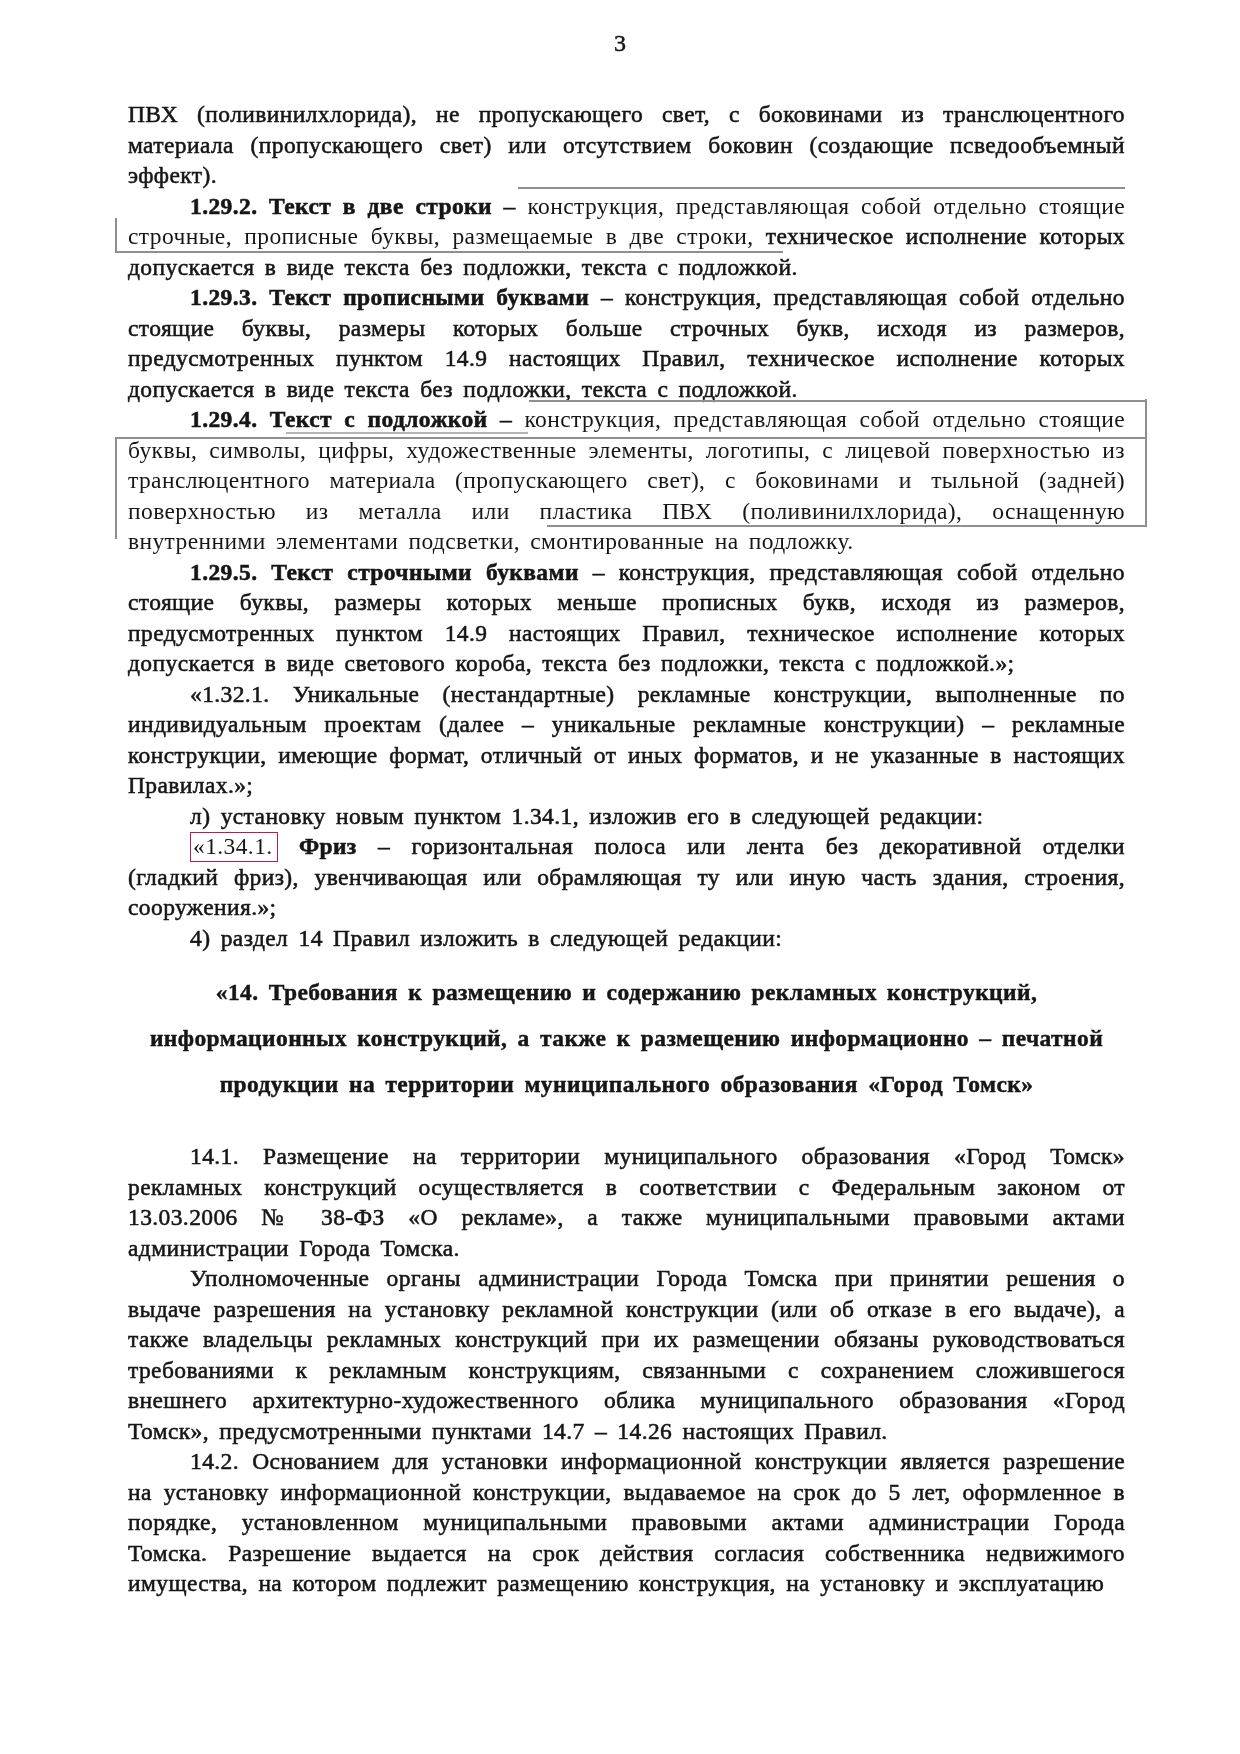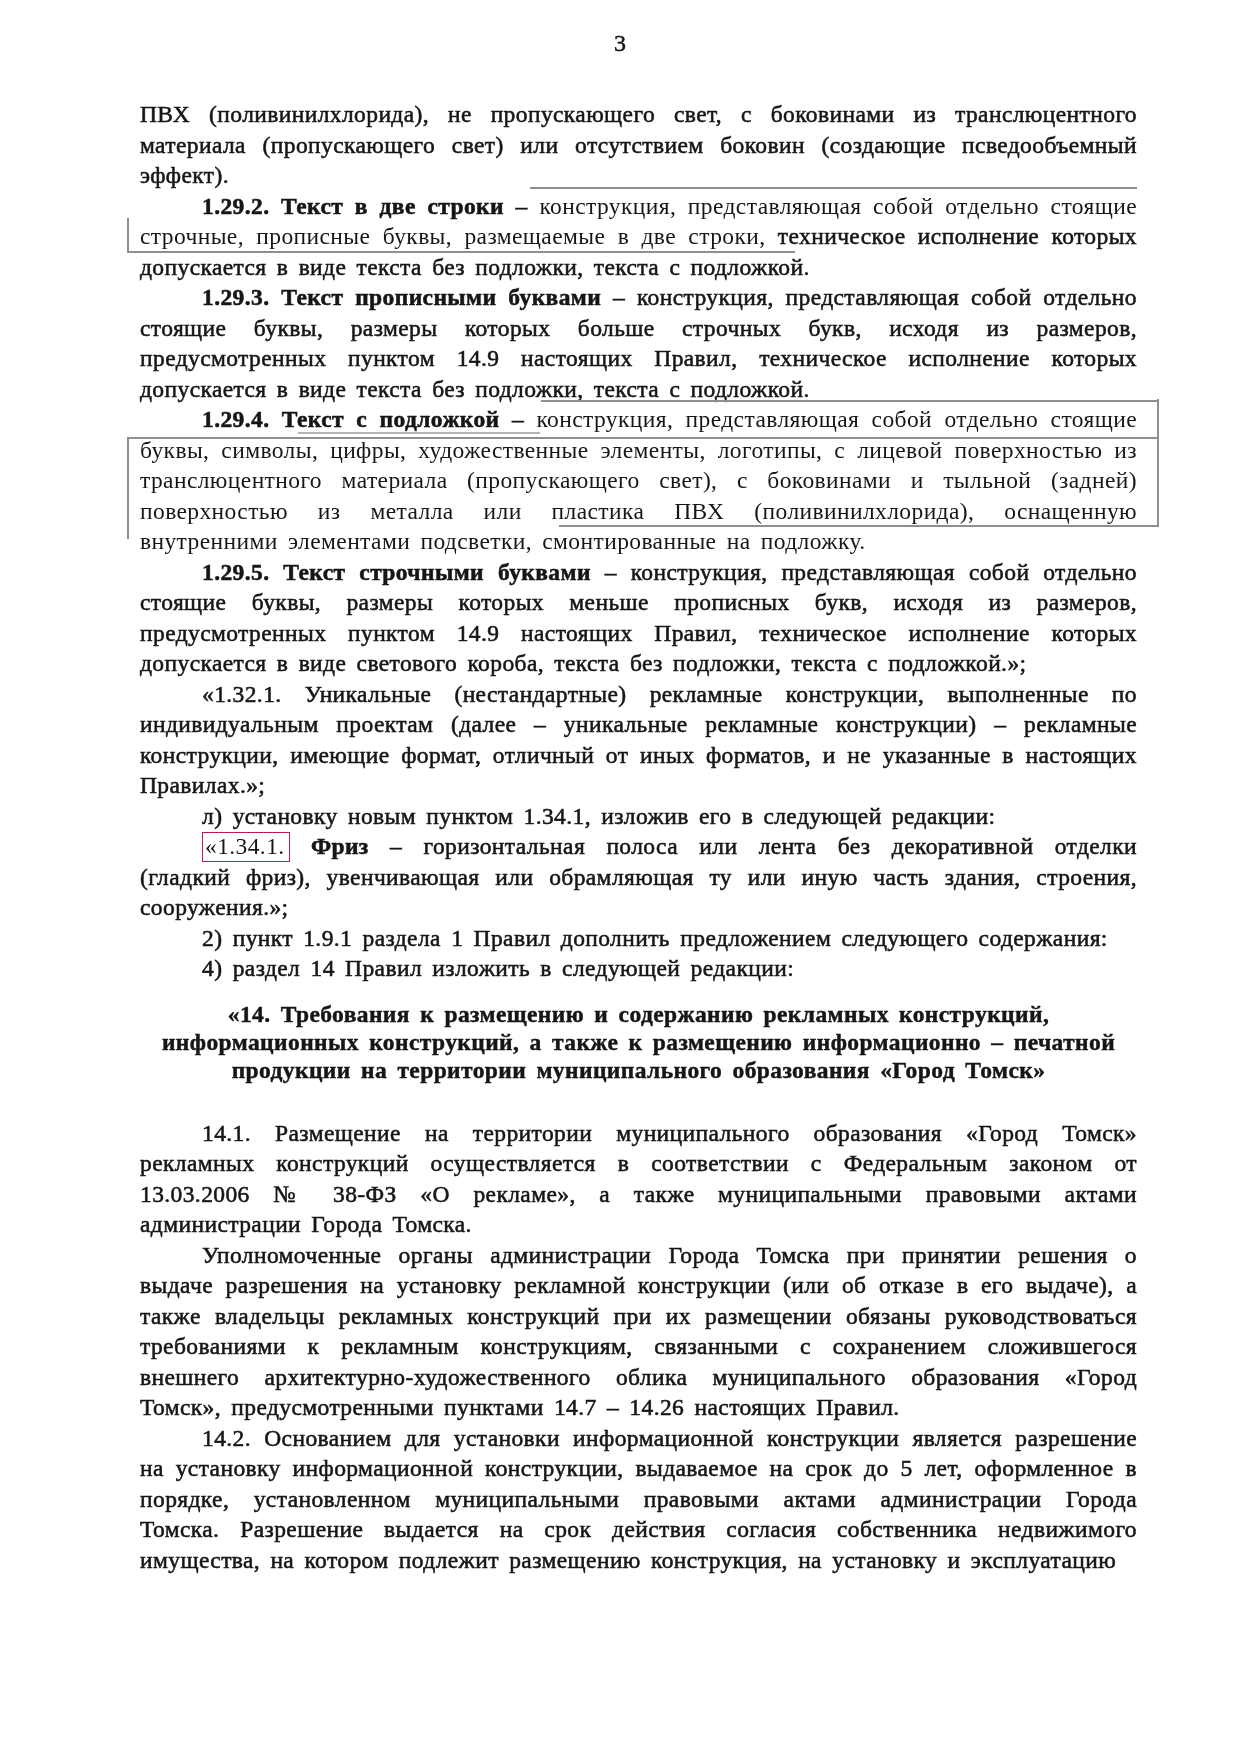--- a/index.html
+++ b/index.html
@@ -15,21 +15,21 @@
     background:#ffffff;
   }
   .pageno{
     position:absolute;top:30px;left:0;width:1240px;
     text-align:center;
     font-size:24px;
     -webkit-text-stroke:0.5px currentColor;
   }
   .content{
     position:absolute;
-    left:140px;top:99px;
+    left:128px;top:99px;
     width:997px;
     font-size:23.5px;
     line-height:30.5px;
     letter-spacing:0.4px;
     word-spacing:4px;
     text-align:justify;
   }
   p.para{
     margin:0;
     text-indent:62px;
@@ -42,21 +42,21 @@
   .seg-x{
     -webkit-text-stroke:0px transparent;
     border:1px solid #be185d;
     padding:0 4px 2px 2px;
   }
   .heading{
     margin:16px 0 34px 0;
     text-align:center;
     font-weight:bold;
     text-indent:0;
-    line-height:28px;
+    line-height:46px;
     -webkit-text-stroke:0.45px currentColor;
     position:relative;
   }
   
   .ln{
     position:absolute;
     display:block;
     background:#8f8f8f;
     pointer-events:none;
   }
@@ -98,21 +98,20 @@
 
     <p class="para"><span class="segs"><span class="seg seg-b">1.29.5. Текст строчными буквами</span><span class="seg seg-n"> – конструкция, представляющая собой отдельно стоящие буквы, размеры которых меньше прописных букв, исходя из размеров, предусмотренных пунктом 14.9 настоящих Правил, техническое исполнение которых допускается в виде светового короба, текста без подложки, текста с подложкой.»;</span></span></p>
 
 
     <p class="para"><span class="segs"><span class="seg seg-n">«1.32.1. Уникальные (нестандартные) рекламные конструкции, выполненные по индивидуальным проектам (далее – уникальные рекламные конструкции) – рекламные конструкции, имеющие формат, отличный от иных форматов, и не указанные в настоящих Правилах.»;</span></span></p>
 
     <p class="para"><span class="segs"><span class="seg seg-n">л) установку новым пунктом 1.34.1, изложив его в следующей редакции:</span></span></p>
 
     <p class="para"><span class="segs"><span class="seg seg-x">«1.34.1.</span><span class="seg seg-n"> </span><span class="seg seg-b">Фриз</span><span class="seg seg-n"> – горизонтальная полоса или лента без декоративной отделки (гладкий фриз), увенчивающая или обрамляющая ту или иную часть здания, строения, сооружения.»;</span></span></p>
 
-    <p class="para"><span class="segs"><span class="seg seg-n">2) пункт 1.9.1 раздела 1 Правил дополнить предложением следующего содержания:</span></span></p>
 
 
 
     <p class="para"><span class="segs"><span class="seg seg-n">4) раздел 14 Правил изложить в следующей редакции:</span></span></p>
 
     <div class="heading">«14. Требования к размещению и содержанию рекламных конструкций, информационных конструкций, а также к размещению информационно – печатной продукции на территории муниципального образования «Город Томск»</div>
 
     <p class="para"><span class="segs"><span class="seg seg-n">14.1. Размещение на территории муниципального образования «Город Томск» рекламных конструкций осуществляется в соответствии с Федеральным законом от 13.03.2006 № 38-ФЗ «О рекламе», а также муниципальными правовыми актами администрации Города Томска.</span></span></p>
 
     <p class="para"><span class="segs"><span class="seg seg-n">Уполномоченные органы администрации Города Томска при принятии решения о выдаче разрешения на установку рекламной конструкции (или об отказе в его выдаче), а также владельцы рекламных конструкций при их размещении обязаны руководствоваться требованиями к рекламным конструкциям, связанными с сохранением сложившегося внешнего архитектурно-художественного облика муниципального образования «Город Томск», предусмотренными пунктами 14.7 – 14.26 настоящих Правил.</span></span></p>

